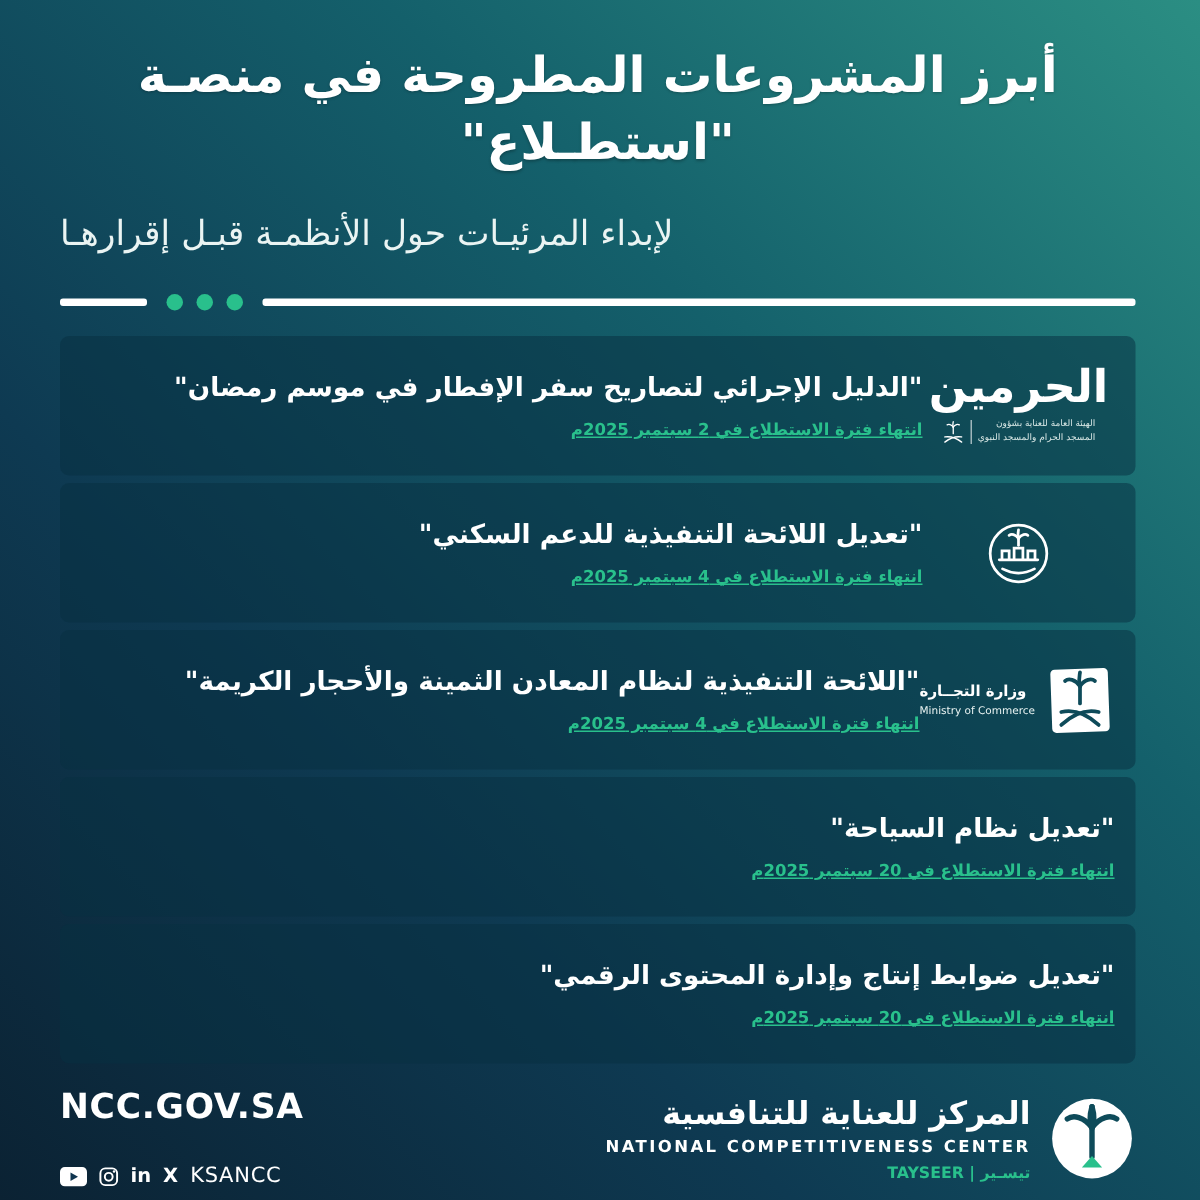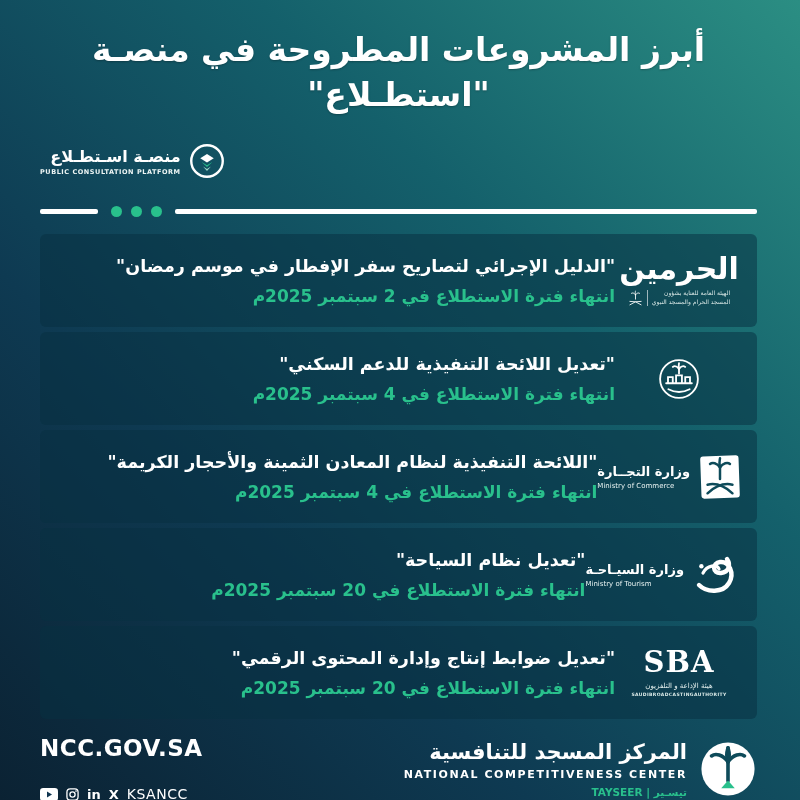--- a/index.html
+++ b/index.html
@@ -27,32 +27,32 @@
   .divider .dot { width:11px; height:11px; border-radius:50%; }
   .divider .bar-long { flex:1; height:5px; background:#fff; border-radius:2px; }
 
   
   .rows { margin-top:17px; display:flex; flex-direction:column; gap:5px; }
   .project-row { direction:rtl; display:flex; align-items:center; height:93px;
     background:rgba(8,47,66,.52); border-radius:6px; padding:0 14px 0 22px; }
   .org-block { flex:0 0 128px; display:flex; align-items:center; justify-content:center; }
   .proj-text { flex:1; text-align:right; padding-left:10px; }
   .proj-title { font-size:17.5px; font-weight:700; line-height:1.3; }
-  .proj-deadline { margin-top:9px; font-size:17px; font-weight:700; }
+  .proj-deadline { margin-top:9px; font-size:11px; font-weight:700;text-decoration:underline; }
 
   
   .org-stack { display:flex; flex-direction:column; align-items:center; }
   .harm-big { font-size:30px; font-weight:700; line-height:1; }
   .harm-sub { margin-top:5px; display:flex; direction:rtl; align-items:center; gap:4px; }
   .harm-sub .lines { font-size:6px; line-height:1.45; color:#d9e8e6; text-align:right; }
   .vbar { width:1px; height:16px; background:rgba(255,255,255,.6); }
   .org-inline { display:flex; direction:rtl; align-items:center; gap:7px; }
   .org-names { text-align:left; direction:rtl; }
   .org-ar { font-size:11.5px; font-weight:700; white-space:nowrap; }
-  .org-ar.lg { font-size:13px; }
+  .org-ar.lg { font-size:10px; }
   .org-en { font-size:5px; font-weight:700; color:#e9f3f2; margin-top:3px; white-space:nowrap; }
   .org-en.md { font-size:7px; font-weight:400; }
   .sba-big { font-family:"DejaVu Serif","Liberation Serif",serif; font-size:29px; font-weight:700; letter-spacing:1px; line-height:1; }
   .sba-ar { font-size:7px; margin-top:5px; color:#e7f2f0; }
   .sba-en { font-size:4.5px; font-weight:700; letter-spacing:.4px; margin-top:2px; color:#dcebe9; }
 
   
   .footer { margin-top:16px; display:flex; justify-content:space-between; align-items:center; }
   .site-url { font-size:23px; font-weight:700; letter-spacing:.5px; }
   .social-row { margin-top:25px; display:flex; align-items:center; gap:8px; }
@@ -66,34 +66,21 @@
   svg { display:block; }
 </style>
 </head>
 <body>
 
 <div class="page">
 
   <div class="main-title">أبرز المشروعات المطروحة في منصـة "استطـلاع"</div>
 
   <div class="subhead-row">
-    <div class="platform-logo">
-      <span>
-        <svg width="36" height="36" viewBox="0 0 24 24" fill="none">
-          <circle cx="12" cy="12" r="10.5" stroke="#fff" stroke-width="1.6"></circle>
-          <path d="M7.5 10.2 L12 7.4 L16.5 10.2 L12 13 Z" fill="#fff"></path>
-          <path d="M8.4 12.6 L12 14.9 L15.6 12.6 L12 16 Z" fill="#29C08C"></path>
-          <path d="M9.4 15.6 L12 17.3 L14.6 15.6 L12 18.6 Z" fill="#9bd8c7"></path>
-        </svg>
-      </span>
-      <div class="txt">
-        <div class="platform-ar">منصـة اسـتطـلاع</div>
-        <div class="platform-en">PUBLIC CONSULTATION PLATFORM</div>
-      </div>
-    </div>
+    <div class="subtitle">لإبداء المرئيـات حول الأنظمـة قبـل إقرارهـا</div>
   </div>
 
   <div class="divider">
     <div class="bar-short"></div>
     <div class="dots">
       <span class="dot" style="background:#29C08C"></span>
       <span class="dot" style="background:#29C08C"></span>
       <span class="dot" style="background:#29C08C"></span>
     </div>
     <div class="bar-long"></div>
@@ -175,47 +162,27 @@
           </div>
         </div>
       </div>
       <div class="proj-text">
         <div class="proj-title">"اللائحة التنفيذية لنظام المعادن الثمينة والأحجار الكريمة"</div>
         <div class="proj-deadline" style="color:#29C08C">انتهاء فترة الاستطلاع في 4 سبتمبر 2025م</div>
       </div>
     </div>
 
     <div class="project-row">
-      <div class="org-block">
-        <div class="org-inline">
-          <span>
-            <svg width="52" height="52" viewBox="0 0 26 26" fill="none" stroke="#fff" stroke-linecap="round">
-              <path d="M4 18 C8 22 16 22 19 17 C22 12 19 6 14.5 6.5 C10.5 7 10.5 12.5 15 12 C19 11.5 20 8 18 5" stroke-width="2.2"></path>
-              <path d="M6 12 C8 8 13 7.5 14 10" stroke-width="1.6"></path>
-              <circle cx="5.2" cy="8.6" r="1.1" fill="#fff" stroke="none"></circle>
-            </svg>
-          </span>
-          <div class="org-names">
-            <div class="org-ar lg">وزارة السيـاحـة</div>
-            <div class="org-en md">Ministry of Tourism</div>
-          </div>
-        </div>
-      </div>
       <div class="proj-text">
         <div class="proj-title">"تعديل نظام السياحة"</div>
         <div class="proj-deadline" style="color:#29C08C">انتهاء فترة الاستطلاع في 20 سبتمبر 2025م</div>
       </div>
     </div>
 
     <div class="project-row">
-      <div class="org-block org-stack">
-        <div class="sba-big">SBA</div>
-        <div class="sba-ar">هيئة الإذاعة و التلفزيون</div>
-        <div class="sba-en">SAUDIBROADCASTINGAUTHORITY</div>
-      </div>
       <div class="proj-text">
         <div class="proj-title">"تعديل ضوابط إنتاج وإدارة المحتوى الرقمي"</div>
         <div class="proj-deadline" style="color:#29C08C">انتهاء فترة الاستطلاع في 20 سبتمبر 2025م</div>
       </div>
     </div>
 
   </div>
 
   <div class="footer">
     <div>
@@ -234,21 +201,21 @@
               <circle cx="10.8" cy="3.2" r="0.9" fill="#fff" stroke="none"></circle>
             </svg>
         </span>
         <span class="in-glyph">in</span>
         <span class="x-glyph">X</span>
         <span class="social-handle">KSANCC</span>
       </div>
     </div>
     <div class="ncc-block">
       <div class="ncc-text">
-        <div class="ncc-ar">المركز المسجد للتنافسية</div>
+        <div class="ncc-ar">المركز للعناية للتنافسية</div>
         <div class="ncc-en">NATIONAL COMPETITIVENESS CENTER</div>
         <div class="ncc-tag" style="color:#29C08C">تيسـير | TAYSEER</div>
       </div>
       <span>
         <svg width="58" height="58" viewBox="0 0 24 24">
           <circle cx="12" cy="12" r="11" fill="#fff"></circle>
           <g stroke="#0E4B5A" stroke-width="1.5" fill="none" stroke-linecap="round">
             <path d="M12 17 V9"></path>
               <path d="M12 9 C9.8 6 6.8 5.4 5.2 6.6"></path>
               <path d="M12 9 C14.2 6 17.2 5.4 18.8 6.6"></path>

